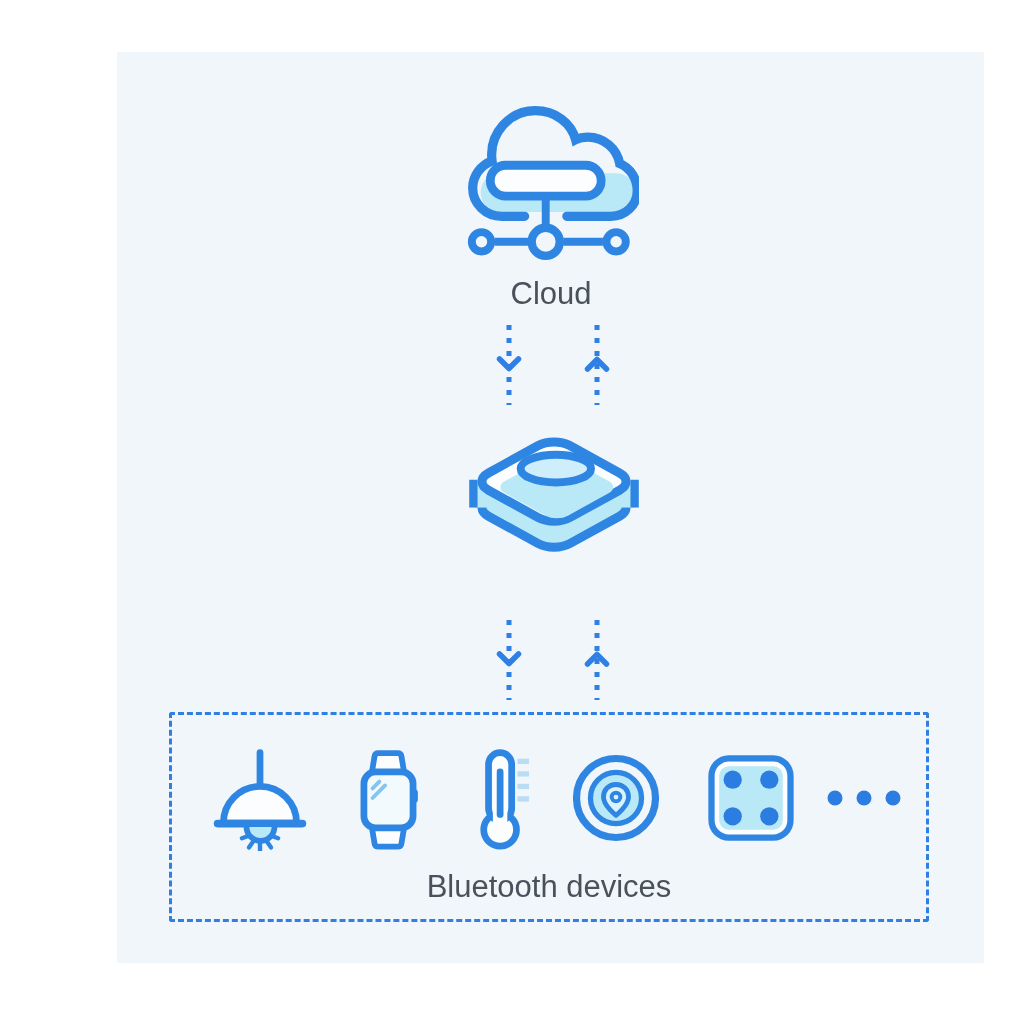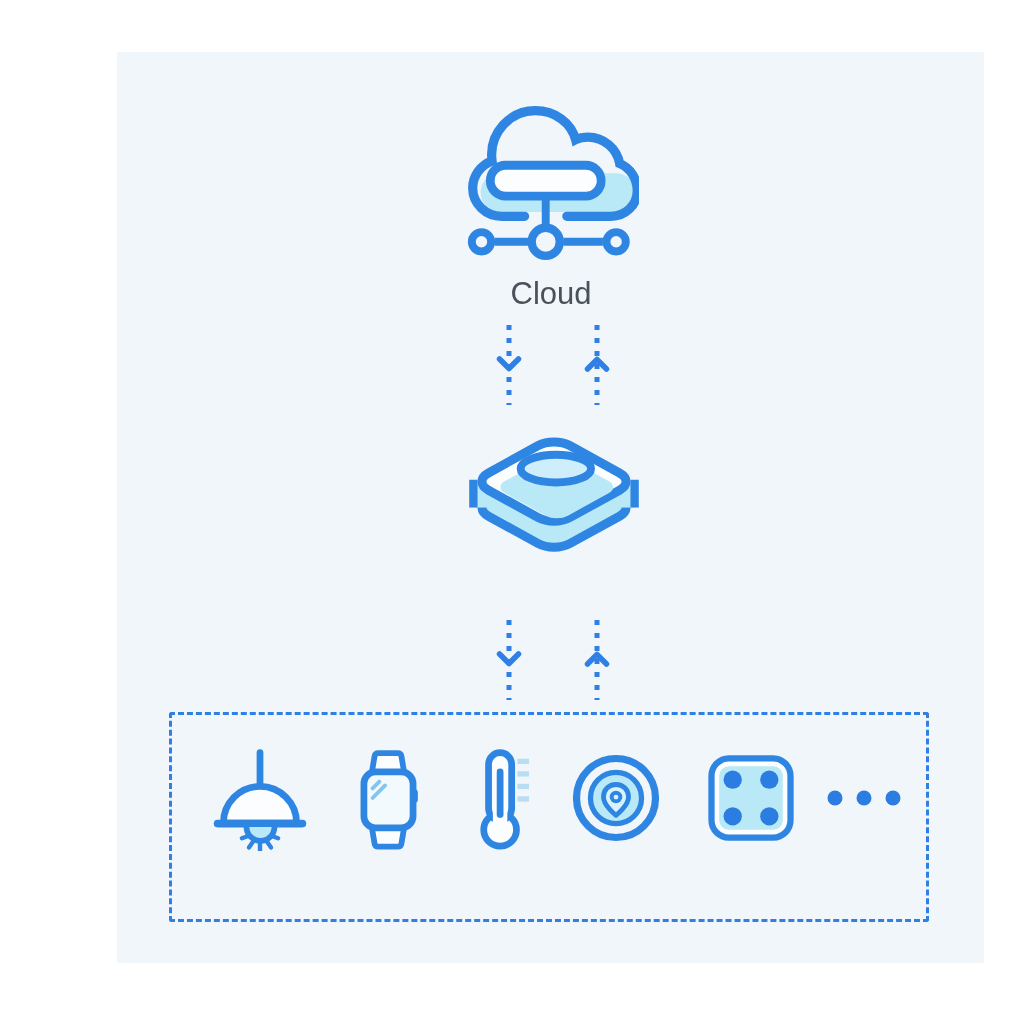--- a/index.html
+++ b/index.html
@@ -168,15 +168,16 @@
     </svg>
 
     <svg class="abs" style="left:650px;top:30px" width="88" height="106" viewBox="0 0 88 106">
       <g fill="var(--dot)">
         <circle cx="13" cy="53" r="7.5"></circle>
         <circle cx="42" cy="53" r="7.5"></circle>
         <circle cx="71" cy="53" r="7.5"></circle>
       </g>
     </svg>
 
+    <div class="node-label" style="top:155px">Bluetooth devices</div>
   </div>
 
 </div>
 
 </body></html>

